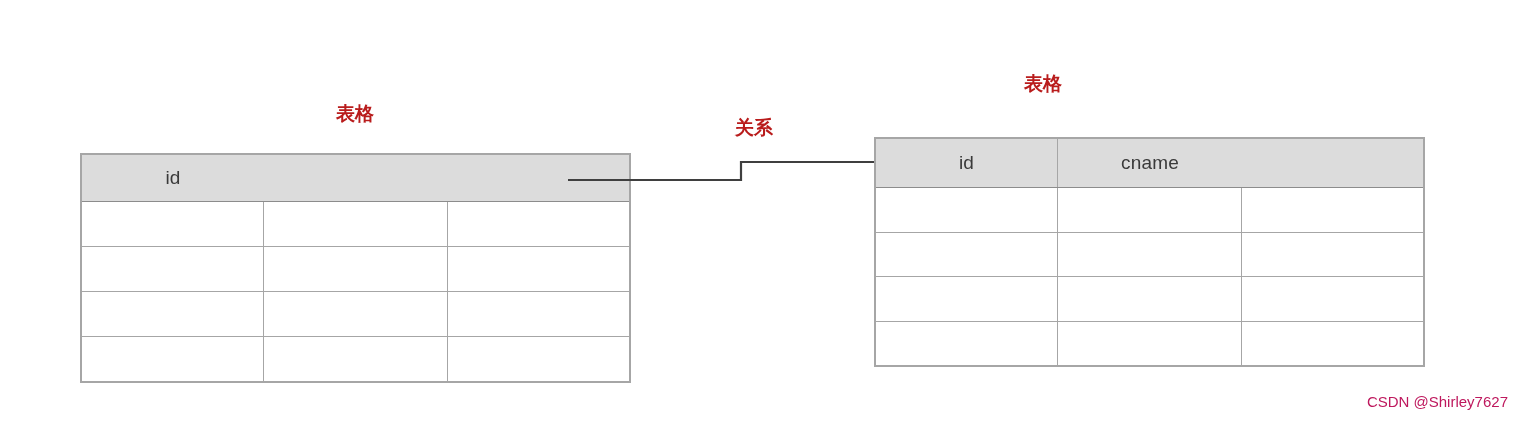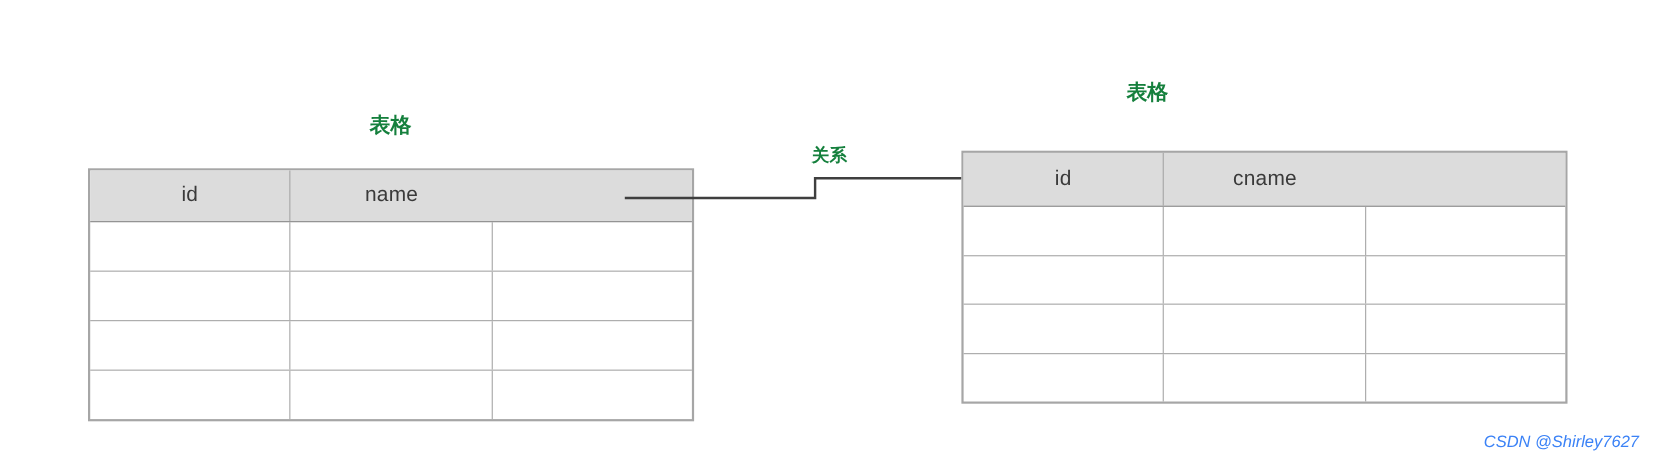--- a/index.html
+++ b/index.html
@@ -75,65 +75,63 @@
   #table-right .trow.header { height: 48px; flex: 0 0 48px; }
   #table-right .tcell.c0 { flex: 0 0 182px; }
   #table-right .tcell.c1 { flex: 0 0 184px; }
   #table-right .tcell.c2 { flex: 1 1 auto; }
 
   
   .caption {
     position: absolute;
     font-size: 19px;
     font-weight: bold;
-    color: #15803d;
+    color: #b91c1c;
     white-space: nowrap;
     transform: translateX(-50%);
   }
   #caption-left  { left: 355px;  top: 101px; }
   #caption-right { left: 1043px; top: 71px; }
   #caption-relation {
     left: 754px;
-    top: 131px;
-    font-size: 16px;
+    top: 115px;
+    font-size: 19px;
     font-weight: bold;
   }
 
   
   #relation-connector {
     position: absolute;
     left: 560px;
     top: 150px;
     width: 365px;
     height: 45px;
     pointer-events: none;
   }
 
   
   #watermark {
     position: absolute;
-    right: 32px;
+    right: 14px;
     top: 393px;
     font-size: 15px;
-    color: #3b82f6;
+    color: #be185d;
     white-space: nowrap;
-    font-style: italic;
   }
 </style>
 </head>
 <body>
 
 <div id="canvas">
 
   <div class="caption" id="caption-left">表格</div>
 
   <div class="db-table" id="table-left">
     <div class="trow header">
       <div class="tcell c0">id</div>
-      <div class="tcell c1">name</div>
     </div>
     <div class="trow">
       <div class="tcell c0"></div>
       <div class="tcell c1"></div>
       <div class="tcell c2"></div>
     </div>
     <div class="trow">
       <div class="tcell c0"></div>
       <div class="tcell c1"></div>
       <div class="tcell c2"></div>

